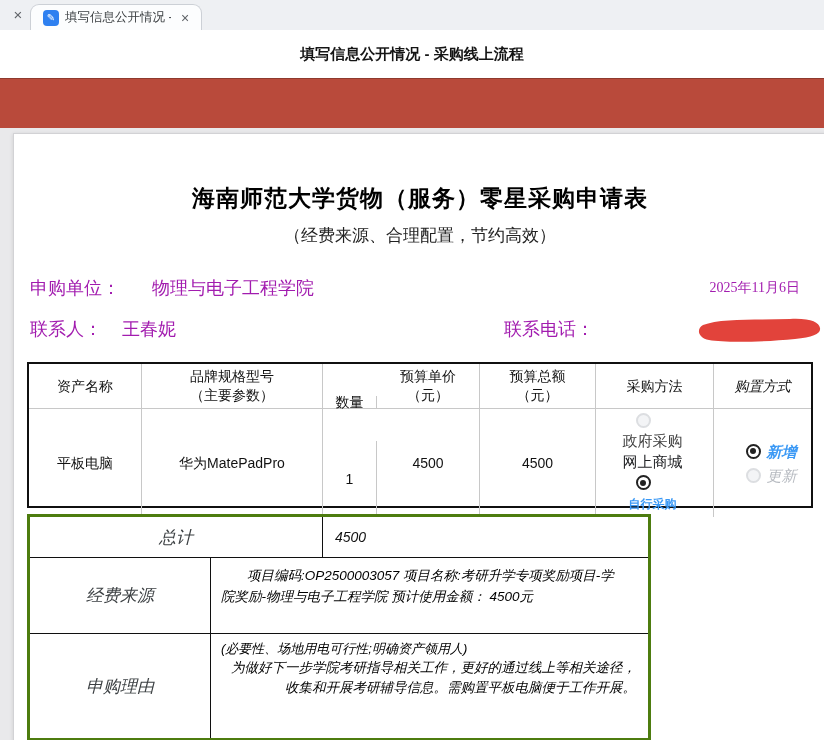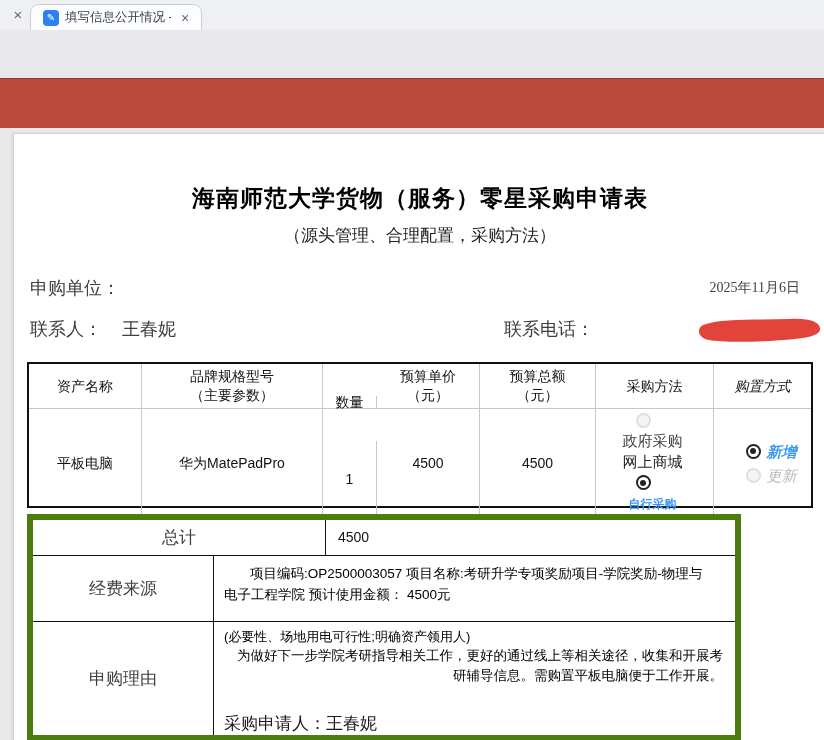--- a/index.html
+++ b/index.html
@@ -29,21 +29,21 @@
 
   
   .card{position:absolute;left:13px;top:133px;width:830px;height:620px;background:#ffffff;
         border:1px solid #d2d2d5;box-shadow:0 1px 4px rgba(0,0,0,.12);}
 
   .doc-title{position:absolute;left:27px;top:183px;width:786px;text-align:center;
              font-size:23px;font-weight:bold;color:#000;letter-spacing:1px;}
   .doc-subtitle{position:absolute;left:27px;top:224px;width:786px;text-align:center;
              font-family:"Liberation Serif", serif;font-size:17px;color:#222;}
 
-  .meta{position:absolute;font-family:"Liberation Serif", serif;font-size:18px;color:#404040;white-space:nowrap;}
+  .meta{position:absolute;font-family:"Liberation Serif", serif;font-size:18px;color:#a21caf;white-space:nowrap;}
   .meta.small{font-size:14px;}
 
   .redact{position:absolute;left:695px;top:316px;width:127px;height:28px;}
 
   
   .t1{position:absolute;left:27px;top:362px;width:786px;height:146px;border:2px solid #101010;
       box-sizing:border-box;display:flex;flex-direction:column;background:#fff;}
   .t1-head{display:flex;height:44px;border-bottom:1px solid #c8c8c8;}
   .t1-body{display:flex;flex:1;}
   .t1 .c{box-sizing:border-box;border-right:1px solid #c8c8c8;display:flex;
@@ -69,22 +69,22 @@
   .acq .on-lbl{color:#3b99f5;font-weight:bold;font-size:15px;}
   .acq .off-lbl{color:#b6bac0;font-size:15px;}
 
   .radio{width:15px;height:15px;border-radius:50%;box-sizing:border-box;flex:0 0 15px;cursor:pointer;}
   .radio.off{border:2px solid #dcdee1;background:#f3f4f6;}
   .radio.on{border:2px solid #222;background:#fff;position:relative;}
   .radio.on::after{content:'';position:absolute;left:2.5px;top:2.5px;width:6px;height:6px;
                    border-radius:50%;background:#222;}
 
   
-  .t2{position:absolute;left:27px;top:514px;width:714px;height:227px;border:6px solid #4d7c0f;
-      box-sizing:border-box;display:flex;flex-direction:column;background:#fff;}
+  .t2{position:absolute;left:27px;top:514px;width:624px;height:227px;border:3px solid #4d7c0f;
+      box-sizing:border-box;display:flex;flex-direction:column;background:#fff;font-style:italic;}
   .t2 .row{display:flex;box-sizing:border-box;}
   .t2 .row1{height:41px;border-bottom:1px solid #101010;}
   .t2 .row2{height:76px;border-bottom:1px solid #101010;}
   .t2 .row3{flex:1;}
   .t2 .left{box-sizing:border-box;border-right:1px solid #101010;display:flex;
             align-items:center;justify-content:center;
             font-family:"Liberation Serif", serif;font-size:17px;color:#3c4043;}
   .lw1{width:293px;}.lw2{width:181px;}
   .t2 .right{flex:1;box-sizing:border-box;}
   .total-val{display:flex;align-items:center;padding-left:12px;font-size:14px;color:#111;height:100%;}
@@ -101,29 +101,33 @@
 
   <div class="tabbar">
     <div class="win-close">×</div>
     <div class="tab">
       <div class="favicon">✎</div>
       <div class="tab-title">填写信息公开情况 - 采</div>
       <div class="tab-close">×</div>
     </div>
   </div>
 
+  <div class="titlebar">
+    <div class="page-title">填写信息公开情况 - 采购线上流程</div>
+  </div>
 
   <div class="banner"></div>
 
   <div class="card"></div>
 
   <div class="doc-title">海南师范大学货物（服务）零星采购申请表</div>
-  <div class="doc-subtitle">（源头管理、合理配置，采购方法）</div>
+  <div class="doc-subtitle">（经费来源、合理配置，节约高效）</div>
 
   <span class="meta" style="left:30px;top:276px;">申购单位：</span>
+  <span class="meta" style="left:152px;top:276px;">物理与电子工程学院</span>
   <span class="meta small" style="right:24px;top:279px;left:auto;position:absolute;">2025年11月6日</span>
 
   <span class="meta" style="left:30px;top:317px;">联系人：</span>
   <span class="meta" style="left:122px;top:317px;">王春妮</span>
   <span class="meta" style="left:504px;top:317px;">联系电话：</span>
   <svg class="redact" viewBox="0 0 127 28">
     <path d="M8,9 C25,2 60,4 95,3 C115,2 124,6 125,12 C126,18 118,21 100,23
              C70,26 30,27 14,24 C3,22 1,13 8,9 Z" fill="#e2433b"></path>
   </svg>
 
@@ -180,19 +184,18 @@
       <div class="right">
         <div class="fund-text">项目编码:OP2500003057 项目名称:考研升学专项奖励项目-学院奖励-物理与电子工程学院  预计使用金额： 4500元</div>
       </div>
     </div>
     <div class="row row3">
       <div class="left lw2">申购理由</div>
       <div class="right">
         <div class="reason-wrap">
           <div class="reason-note">(必要性、场地用电可行性;明确资产领用人)</div>
           <div class="reason-text">为做好下一步学院考研指导相关工作，更好的通过线上等相关途径，收集和开展考研辅导信息。需购置平板电脑便于工作开展。</div>
-          <div class="applicant">采购申请人：王春妮</div>
         </div>
       </div>
     </div>
   </div>
 
 </div>
 
 </body></html>

